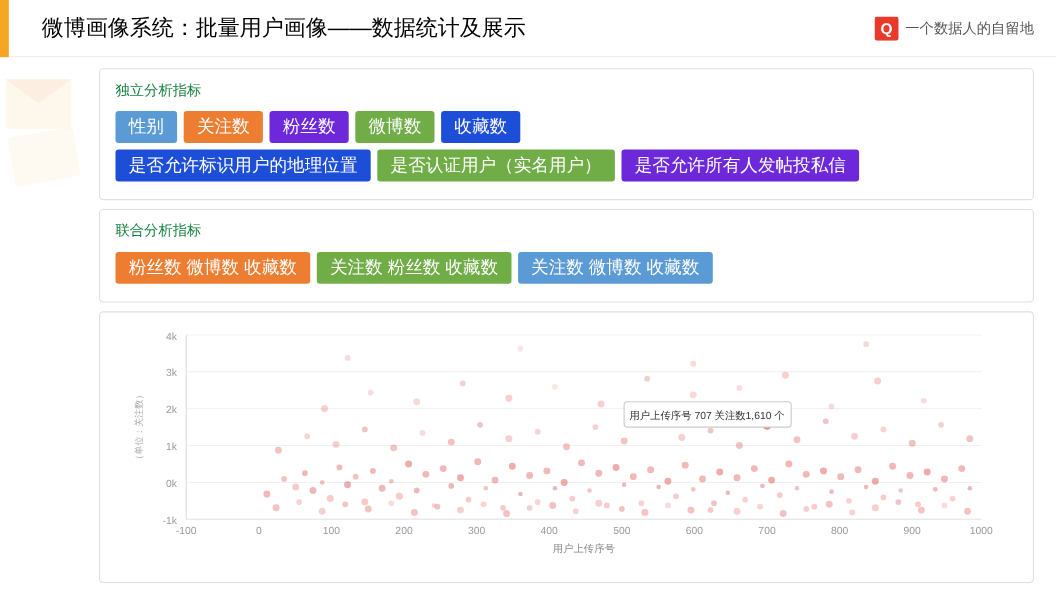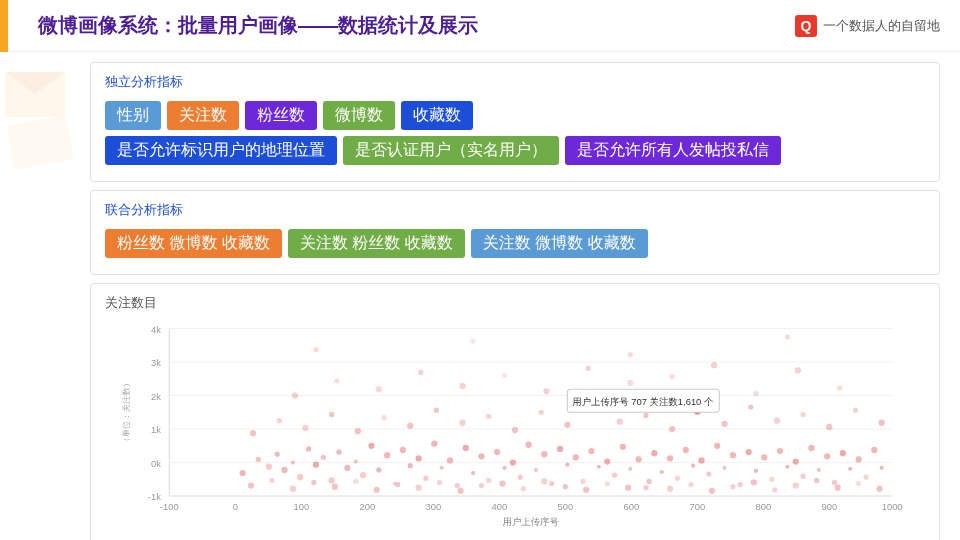--- a/index.html
+++ b/index.html
@@ -35,22 +35,22 @@
       position: absolute;
       left: 0;
       top: 0;
       width: 8px;
       height: 52px;
       background: #f5a623;
     }
 
     .header-title {
       font-size: 20px;
-      font-weight: bold;
-      color: #4c1d95;
+      font-weight: normal;
+      color: #000000;
       margin-left: 18px;
     }
 
     .header-logo {
       position: absolute;
       right: 20px;
       top: 50%;
       transform: translateY(-50%);
       display: flex;
       align-items: center;
@@ -96,21 +96,21 @@
     
     .card {
       background: #fff;
       border: 1px solid #e0e0e0;
       border-radius: 4px;
       padding: 10px 14px;
     }
 
     .card-title {
       font-size: 13px;
-      color: #1d4ed8;
+      color: #15803d;
       margin-bottom: 10px;
       font-weight: normal;
     }
 
     .tags-row {
       display: flex;
       flex-wrap: wrap;
       gap: 6px;
       margin-bottom: 6px;
     }
@@ -202,21 +202,20 @@
       <div class="card">
         <div class="card-title">联合分析指标</div>
         <div class="tags-row">
           <span class="tag tag-orange">粉丝数 微博数 收藏数</span>
           <span class="tag tag-green">关注数 粉丝数 收藏数</span>
           <span class="tag tag-blue">关注数 微博数 收藏数</span>
         </div>
       </div>
 
       <div class="chart-card">
-        <div class="chart-title">关注数目</div>
         <div class="chart-area">
           <svg class="chart-svg" viewBox="0 0 780 210">
 
             <line x1="60" y1="10" x2="60" y2="170" stroke="#ddd" stroke-width="1"></line>
             <line x1="60" y1="170" x2="750" y2="170" stroke="#ddd" stroke-width="1"></line>
 
             <line x1="60" y1="10" x2="750" y2="10" stroke="#eee" stroke-width="0.8"></line>
             <line x1="60" y1="42" x2="750" y2="42" stroke="#eee" stroke-width="0.8"></line>
             <line x1="60" y1="74" x2="750" y2="74" stroke="#eee" stroke-width="0.8"></line>
             <line x1="60" y1="106" x2="750" y2="106" stroke="#eee" stroke-width="0.8"></line>

